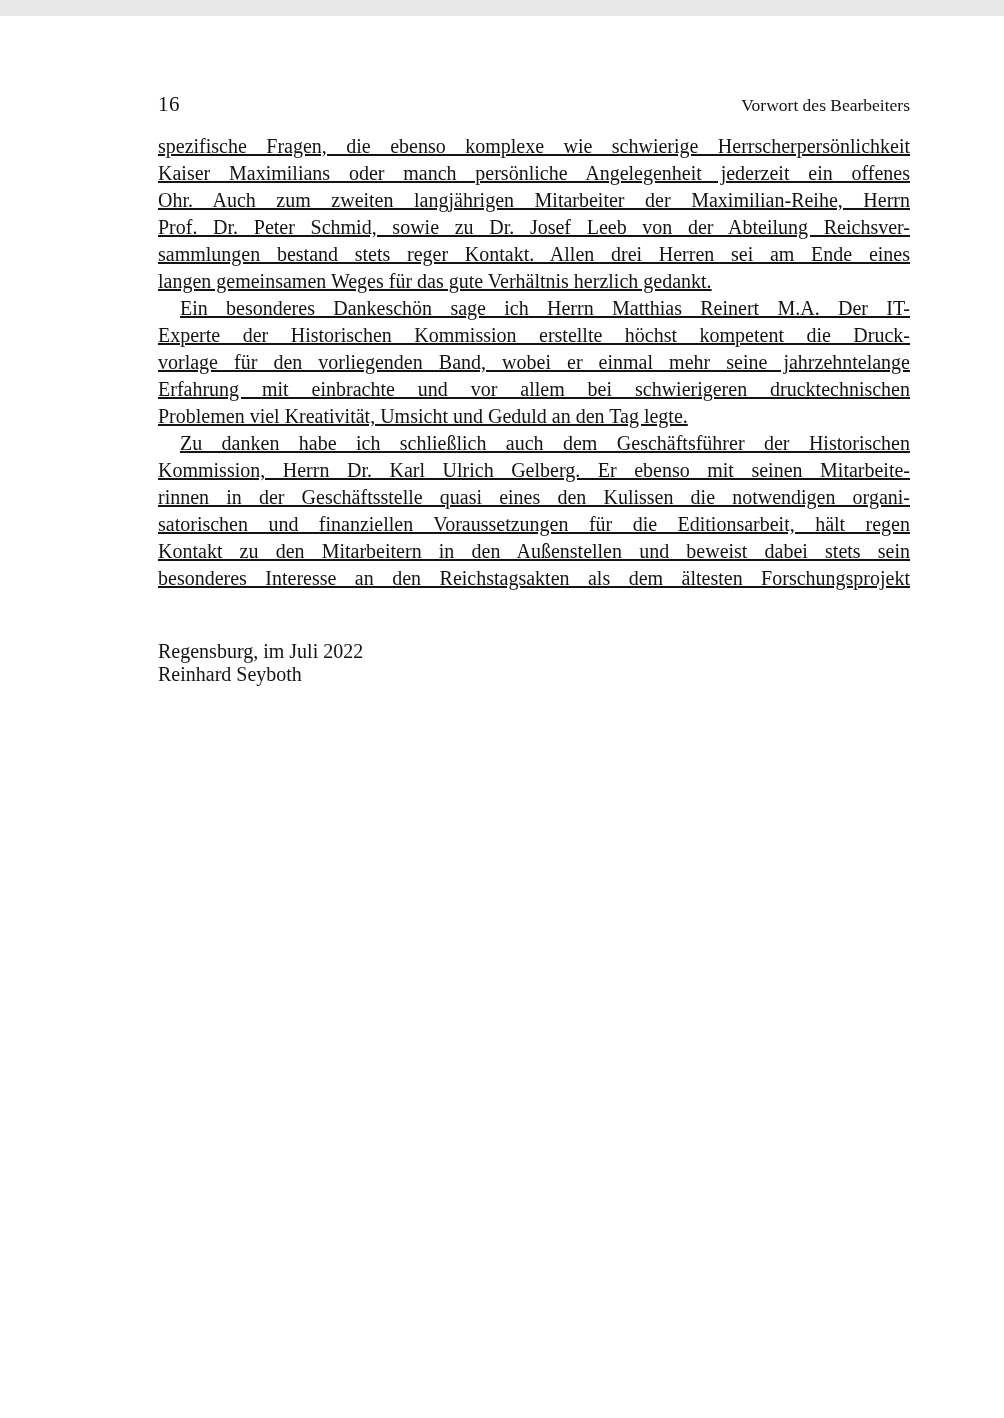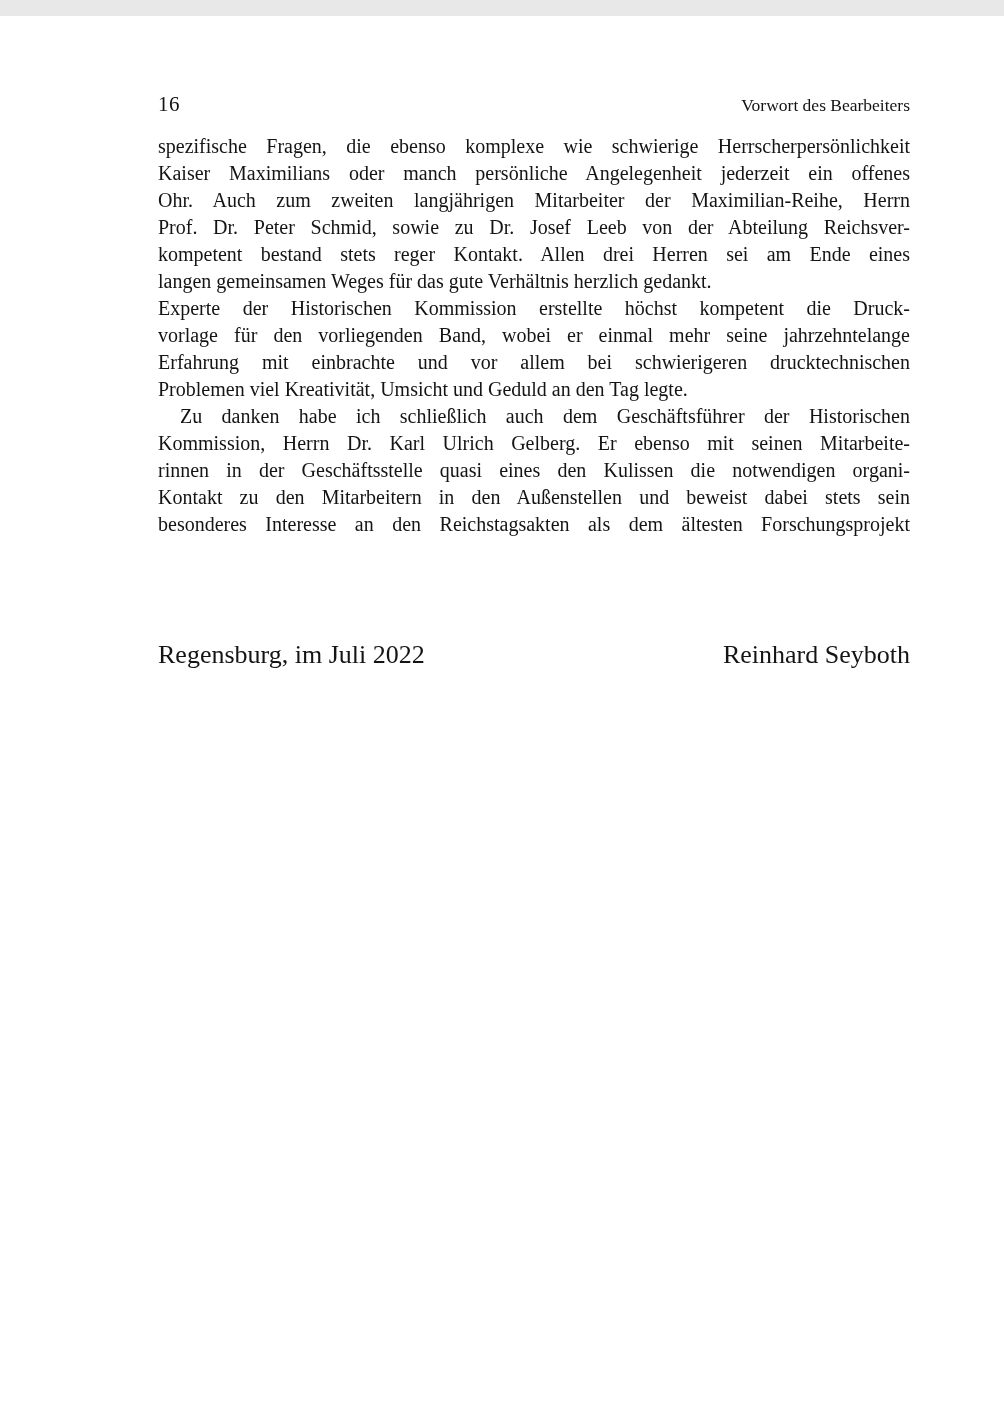--- a/index.html
+++ b/index.html
@@ -42,66 +42,70 @@
     left: 158px;
     top: 117px;
     width: 752px;
     font-size: 20px;
     line-height: 27px;
   }
   .line {
     text-align: justify;
     text-align-last: justify;
     white-space: normal;
+    text-decoration: underline;
   }
   .line.last {
     text-align-last: left;
   }
   .line.indent {
     text-indent: 22px;
   }
   .signature {
     position: absolute;
     left: 158px;
     top: 624px;
     width: 752px;
-    font-size: 26px;
+    font-size: 20px;
     display: flex;
     justify-content: space-between;
+    flex-direction: column;
   }
 </style>
 </head>
 <body>
 
 <div class="page">
 
   <div class="header">
     <span class="page-number">16</span>
     <span class="running-head">Vorwort des Bearbeiters</span>
   </div>
 
   <div class="body-text">
       <div>
         <div class="line">spezifische Fragen, die ebenso komplexe wie schwierige Herrscherpersönlichkeit</div>
         <div class="line">Kaiser Maximilians oder manch persönliche Angelegenheit jederzeit ein offenes</div>
         <div class="line">Ohr. Auch zum zweiten langjährigen Mitarbeiter der Maximilian-Reihe, Herrn</div>
         <div class="line">Prof. Dr. Peter Schmid, sowie zu Dr. Josef Leeb von der Abteilung Reichsver-</div>
-        <div class="line">kompetent bestand stets reger Kontakt. Allen drei Herren sei am Ende eines</div>
+        <div class="line">sammlungen bestand stets reger Kontakt. Allen drei Herren sei am Ende eines</div>
         <div class="line last">langen gemeinsamen Weges für das gute Verhältnis herzlich gedankt.</div>
       </div>
       <div>
+        <div class="line indent">Ein besonderes Dankeschön sage ich Herrn Matthias Reinert M.A. Der IT-</div>
         <div class="line">Experte der Historischen Kommission erstellte höchst kompetent die Druck-</div>
         <div class="line">vorlage für den vorliegenden Band, wobei er einmal mehr seine jahrzehntelange</div>
         <div class="line">Erfahrung mit einbrachte und vor allem bei schwierigeren drucktechnischen</div>
         <div class="line last">Problemen viel Kreativität, Umsicht und Geduld an den Tag legte.</div>
       </div>
       <div>
         <div class="line indent">Zu danken habe ich schließlich auch dem Geschäftsführer der Historischen</div>
         <div class="line">Kommission, Herrn Dr. Karl Ulrich Gelberg. Er ebenso mit seinen Mitarbeite-</div>
         <div class="line">rinnen in der Geschäftsstelle quasi eines den Kulissen die notwendigen organi-</div>
+        <div class="line">satorischen und finanziellen Voraussetzungen für die Editionsarbeit, hält regen</div>
         <div class="line">Kontakt zu den Mitarbeitern in den Außenstellen und beweist dabei stets sein</div>
         <div class="line">besonderes Interesse an den Reichstagsakten als dem ältesten Forschungsprojekt</div>
       </div>
     </div>
 
   <div class="signature">
     <span>Regensburg, im Juli 2022</span>
     <span>Reinhard Seyboth</span>
   </div>
 

